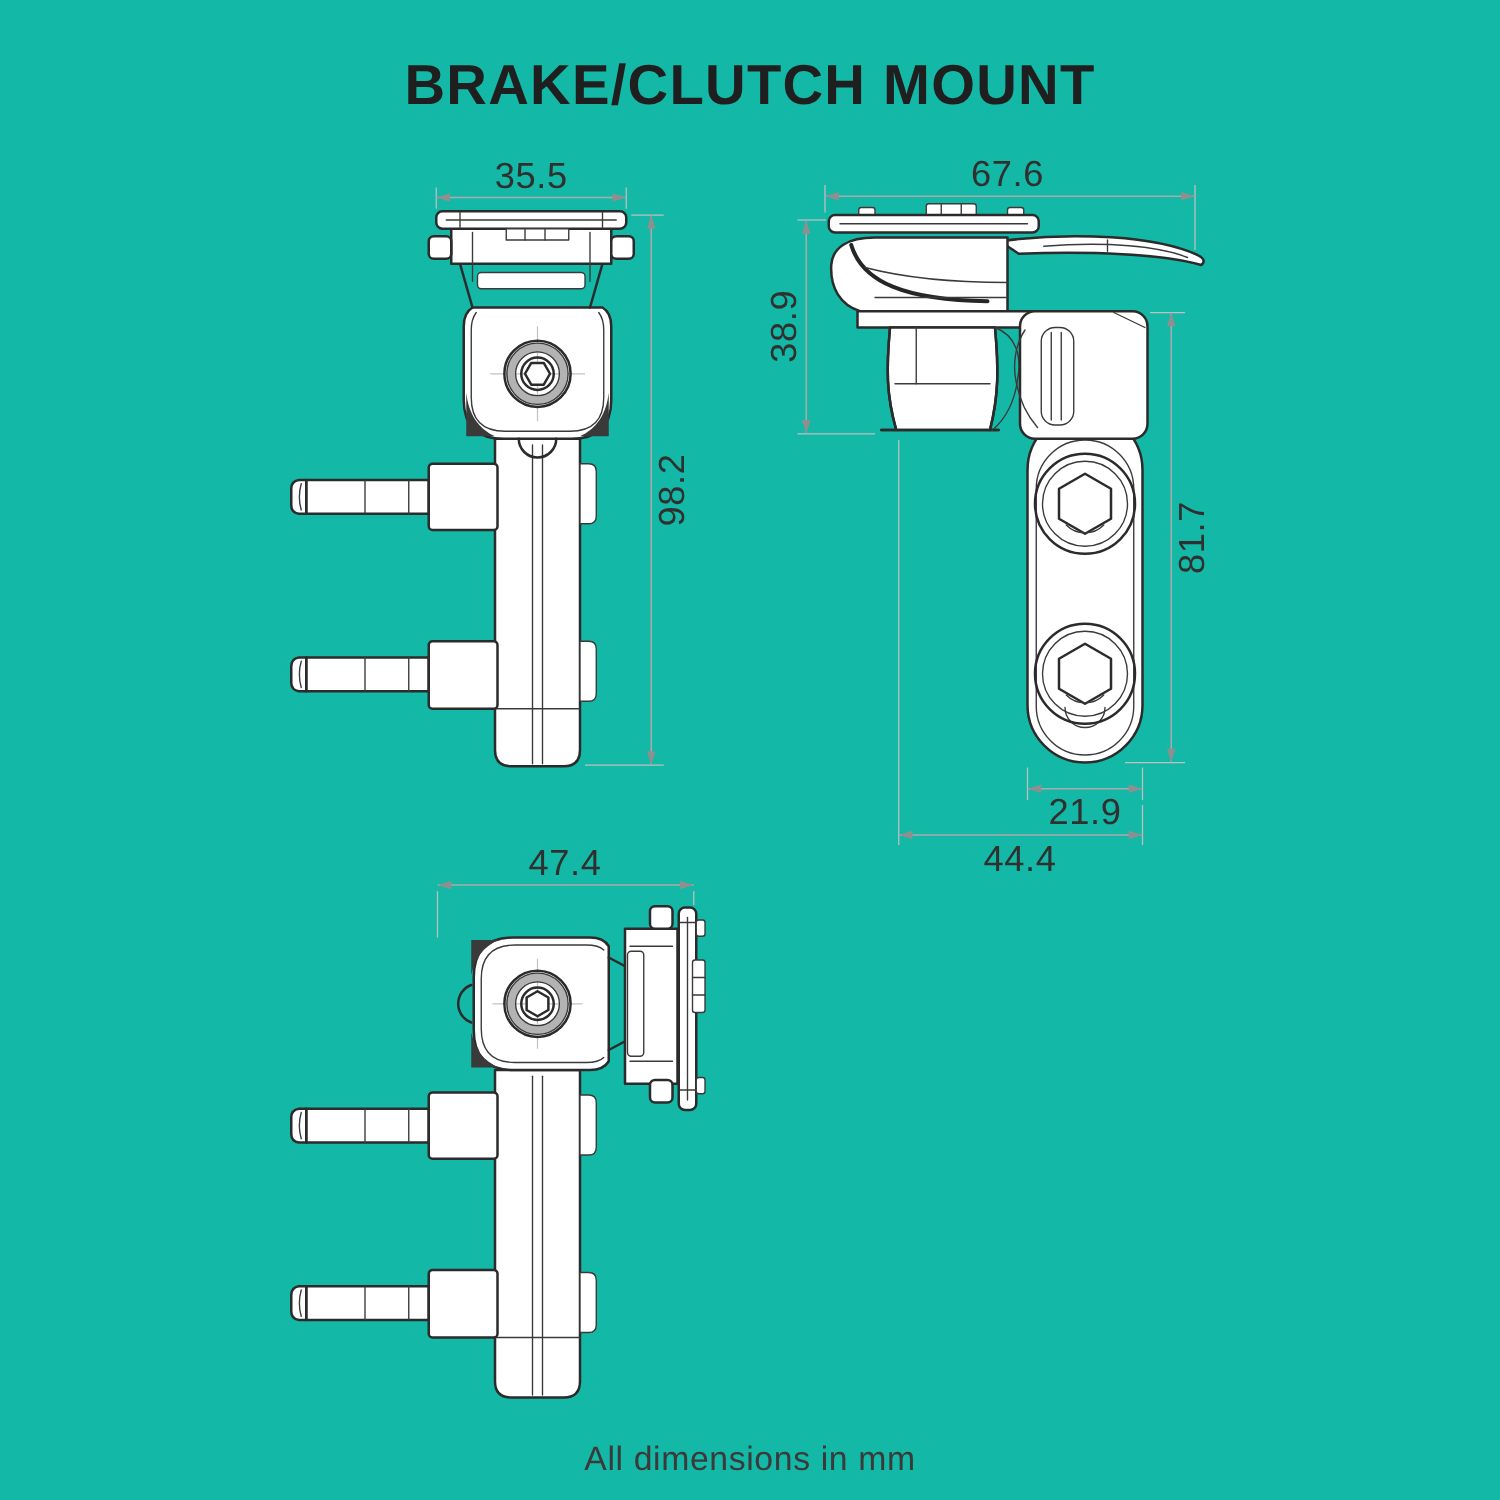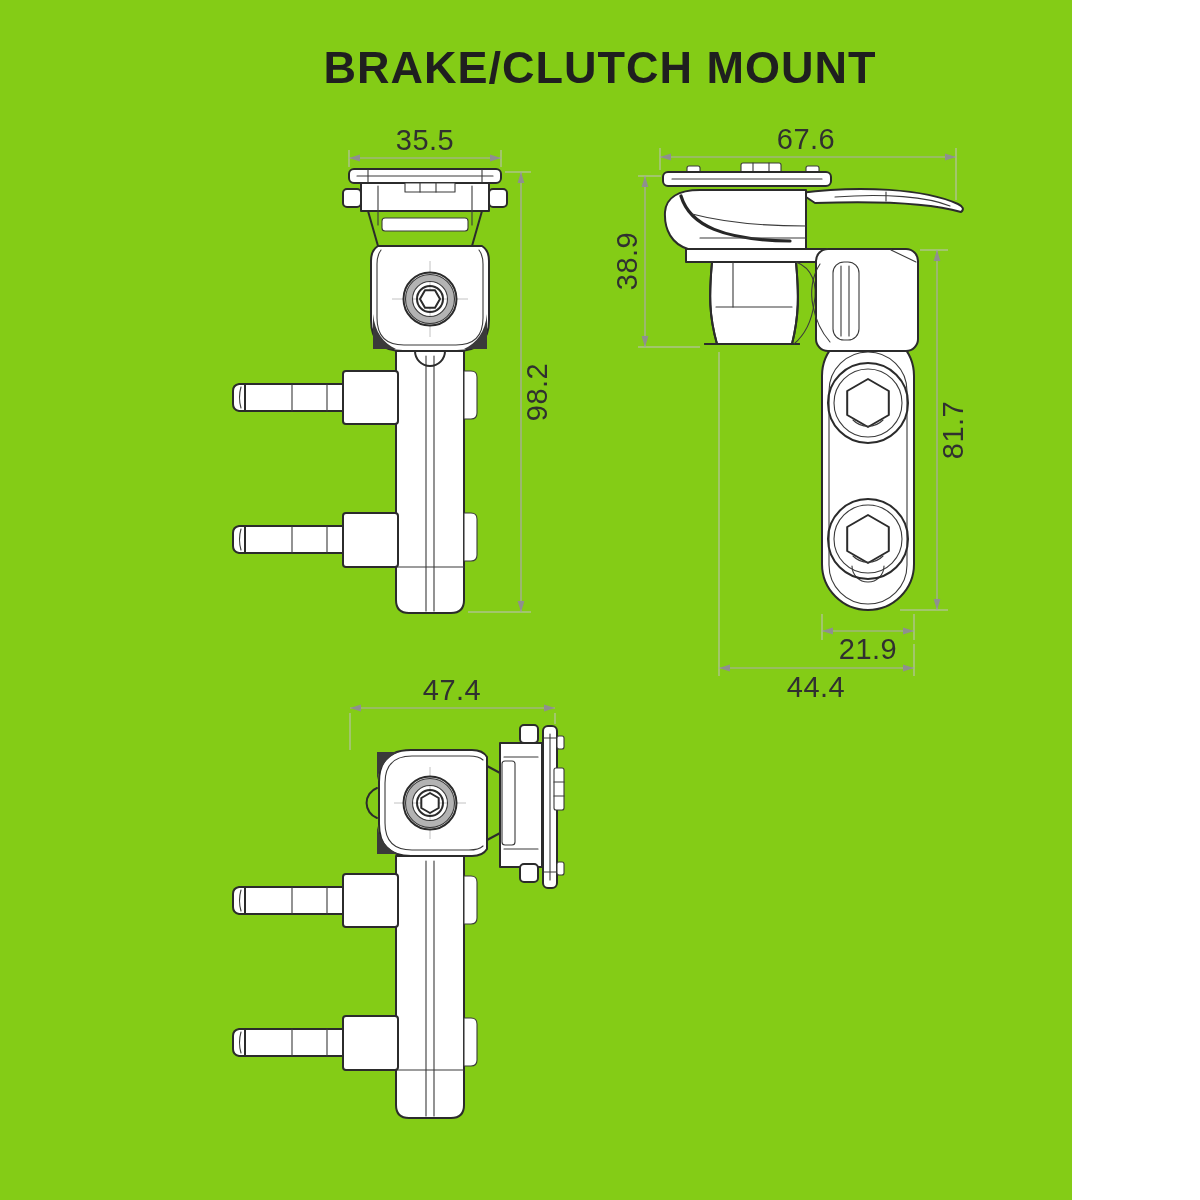--- a/index.html
+++ b/index.html
@@ -1,17 +1,17 @@
 <!DOCTYPE html>
 <html><head>
 <meta charset="utf-8">
 <style>
   html,body{margin:0;padding:0;background:#ffffff;}
   #canvas{
-    position:relative;width:1072px;height:1200px;background:#84cc16;overflow:hidden;
+    position:relative;width:1200px;height:1200px;background:#14b8a6;overflow:hidden;
     font-family:"Liberation Sans", sans-serif;
   }
   #title{
     position:absolute;top:42px;left:0;width:1200px;text-align:center;
     font-size:45px;font-weight:700;letter-spacing:1px;color:#1f1f1f;
   }
   #footer{
     position:absolute;top:1152px;left:0;width:1200px;text-align:center;
     font-size:27px;font-weight:400;color:#3a3a3a;letter-spacing:.5px;
   }
@@ -290,13 +290,14 @@
         <path class="ext" d="M350,713 V750"></path>
         <path class="ext" d="M555,713 V724"></path>
         <path class="dim" d="M350,708 H555"></path>
         <path class="arr" d="M350,708 l11,-3.4 v6.8 Z"></path>
         <path class="arr" d="M555,708 l-11,-3.4 v6.8 Z"></path>
         <text class="dimtxt" x="452" y="700" text-anchor="middle">47.4</text>
       </g>
     </g>
   </svg>
 
+  <div id="footer">All dimensions in mm</div>
 </div>
 
 </body></html>

